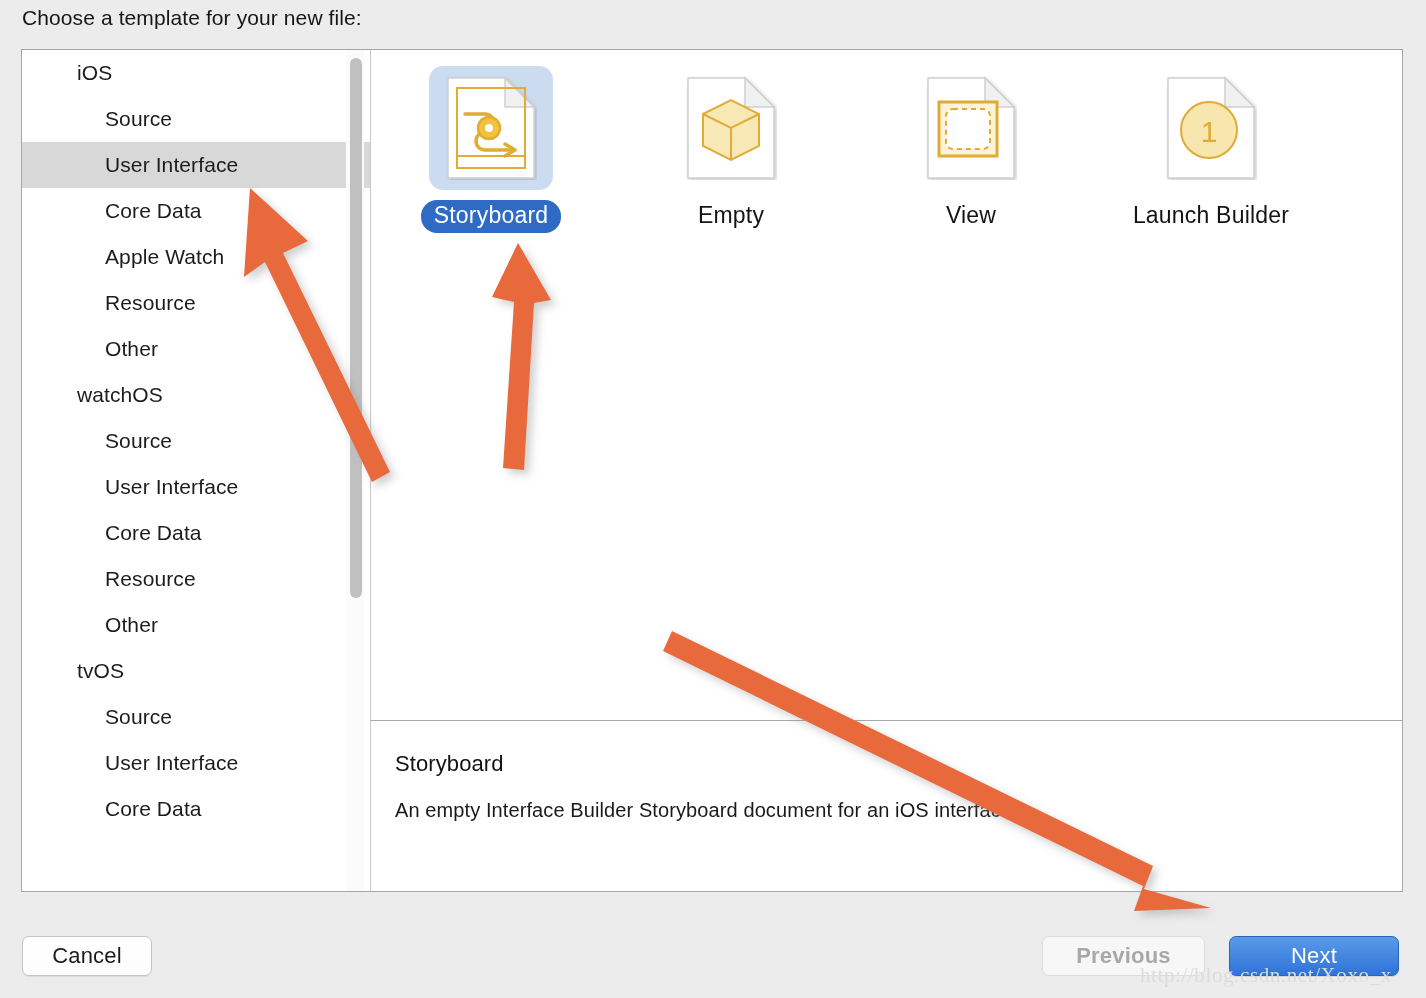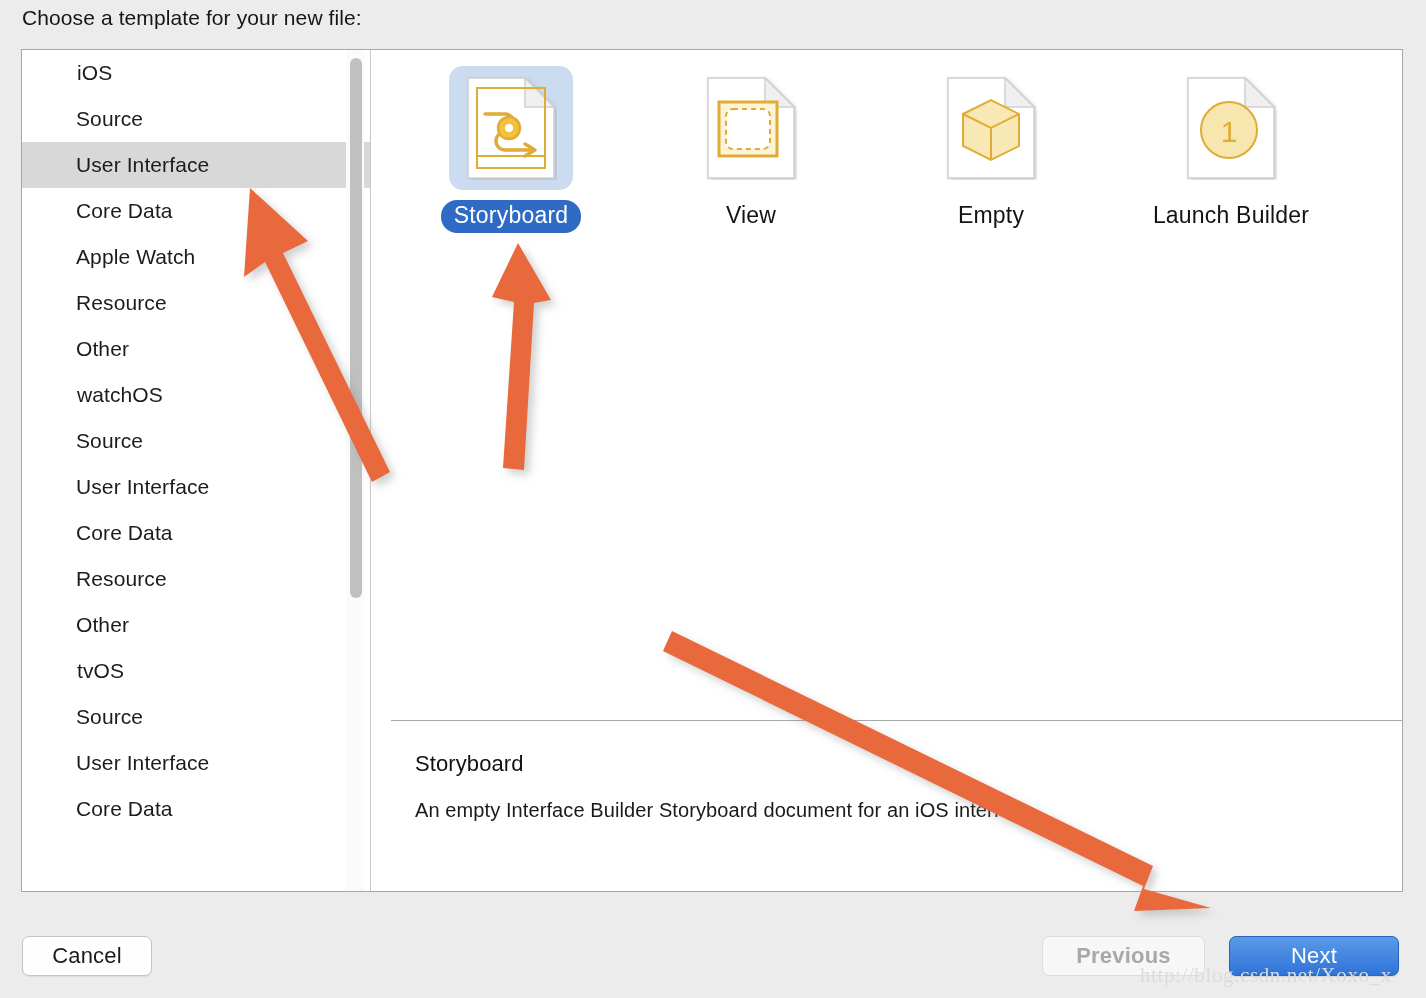--- a/index.html
+++ b/index.html
@@ -31,21 +31,20 @@
   #content-frame {
     position: absolute;
     left: 21px;
     top: 49px;
     width: 1382px;
     height: 843px;
     border: 1px solid #a6a6a6;
     background: #ffffff;
     box-sizing: border-box;
     display: flex;
-    gap: 20px;
   }
 
   
   #sidebar-pane {
     position: relative;
     width: 349px;
     height: 100%;
     background: #ffffff;
     border-right: 1px solid #c9c9c9;
     box-sizing: border-box;
@@ -63,21 +62,21 @@
     align-items: center;
     font-size: 21px;
     color: #1c1c1c;
     box-sizing: border-box;
   }
   .side-row.group {
     padding-left: 55px;
     letter-spacing: .1px;
   }
   .side-row.child {
-    padding-left: 54px;
+    padding-left: 83px;
     letter-spacing: .1px;
   }
   .side-row.selected {
     background: #d8d8d8;
   }
 
   
   #sidebar-scrollbar {
     position: absolute;
     right: 6px;
@@ -315,50 +314,50 @@
               <circle cx="44" cy="52" r="11" fill="#f2c23e" stroke="#e0ac35" stroke-width="2.5"></circle>
               <circle cx="44" cy="52" r="4" fill="#ffffff"></circle>
             </svg>
           </div>
           <div class="tmpl-label">Storyboard</div>
         </div>
         <div class="template-cell">
           <div class="tmpl-icon-wrap">
             <svg width="92" height="104" viewBox="0 0 92 104">
               <defs>
-                <filter id="ds2" x="-20%" y="-20%" width="150%" height="150%">
-                  <feDropShadow dx="2" dy="2" stdDeviation="2" flood-color="#999" flood-opacity="0.5"></feDropShadow>
-                </filter>
-              </defs>
-              <path d="M3 2 H60 L89 31 V102 H3 Z" fill="#ffffff" stroke="#cfcfcf" stroke-width="1.5" filter="url(#ds2)"></path>
-              <path d="M60 2 L89 31 H60 Z" fill="#f0f0f0" stroke="#cfcfcf" stroke-width="1.5"></path>
-              <rect x="14" y="26" width="58" height="54" fill="#fdf3d8" stroke="#e0ac35" stroke-width="3"></rect>
-              <rect x="21" y="33" width="44" height="40" rx="7" fill="#ffffff" stroke="#e0ac35" stroke-width="2" stroke-dasharray="5 4"></rect>
-            </svg>
-          </div>
-          <div class="tmpl-label">View</div>
-        </div>
-        <div class="template-cell">
-          <div class="tmpl-icon-wrap">
-            <svg width="92" height="104" viewBox="0 0 92 104">
-              <defs>
                 <filter id="ds3" x="-20%" y="-20%" width="150%" height="150%">
                   <feDropShadow dx="2" dy="2" stdDeviation="2" flood-color="#999" flood-opacity="0.5"></feDropShadow>
                 </filter>
               </defs>
               <path d="M3 2 H60 L89 31 V102 H3 Z" fill="#ffffff" stroke="#cfcfcf" stroke-width="1.5" filter="url(#ds3)"></path>
               <path d="M60 2 L89 31 H60 Z" fill="#f0f0f0" stroke="#cfcfcf" stroke-width="1.5"></path>
               <g fill="#f7e4a8" fill-opacity="0.85" stroke="#e0ac35" stroke-width="2">
                 <path d="M18 38 L46 24 L74 38 L74 70 L46 84 L18 70 Z"></path>
                 <path d="M18 38 L46 52 L74 38" fill="none"></path>
                 <path d="M46 52 L46 84" fill="none"></path>
               </g>
             </svg>
           </div>
           <div class="tmpl-label">Empty</div>
+        </div>
+        <div class="template-cell">
+          <div class="tmpl-icon-wrap">
+            <svg width="92" height="104" viewBox="0 0 92 104">
+              <defs>
+                <filter id="ds2" x="-20%" y="-20%" width="150%" height="150%">
+                  <feDropShadow dx="2" dy="2" stdDeviation="2" flood-color="#999" flood-opacity="0.5"></feDropShadow>
+                </filter>
+              </defs>
+              <path d="M3 2 H60 L89 31 V102 H3 Z" fill="#ffffff" stroke="#cfcfcf" stroke-width="1.5" filter="url(#ds2)"></path>
+              <path d="M60 2 L89 31 H60 Z" fill="#f0f0f0" stroke="#cfcfcf" stroke-width="1.5"></path>
+              <rect x="14" y="26" width="58" height="54" fill="#fdf3d8" stroke="#e0ac35" stroke-width="3"></rect>
+              <rect x="21" y="33" width="44" height="40" rx="7" fill="#ffffff" stroke="#e0ac35" stroke-width="2" stroke-dasharray="5 4"></rect>
+            </svg>
+          </div>
+          <div class="tmpl-label">View</div>
         </div>
         <div class="template-cell">
           <div class="tmpl-icon-wrap">
             <svg width="92" height="104" viewBox="0 0 92 104">
               <defs>
                 <filter id="ds4" x="-20%" y="-20%" width="150%" height="150%">
                   <feDropShadow dx="2" dy="2" stdDeviation="2" flood-color="#999" flood-opacity="0.5"></feDropShadow>
                 </filter>
               </defs>
               <path d="M3 2 H60 L89 31 V102 H3 Z" fill="#ffffff" stroke="#cfcfcf" stroke-width="1.5" filter="url(#ds4)"></path>

